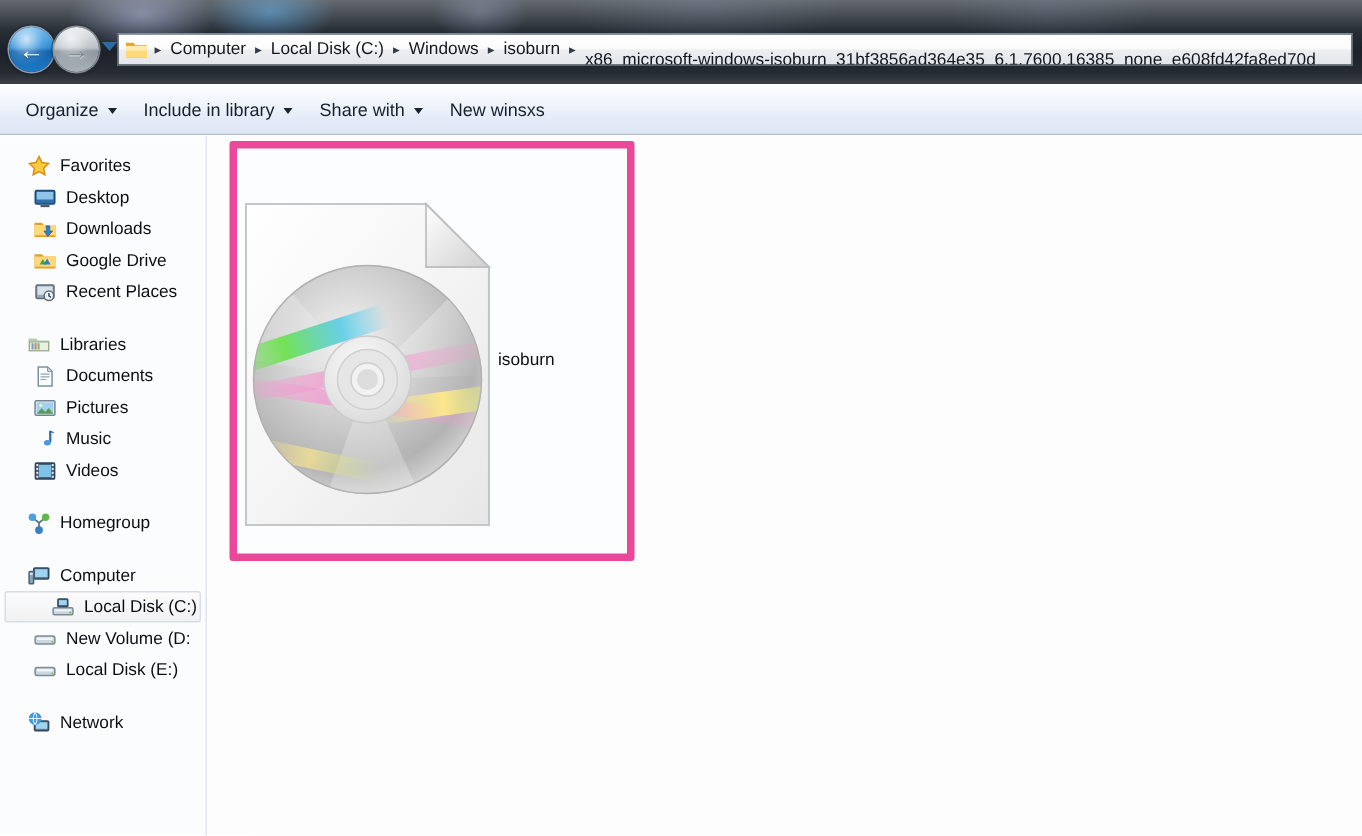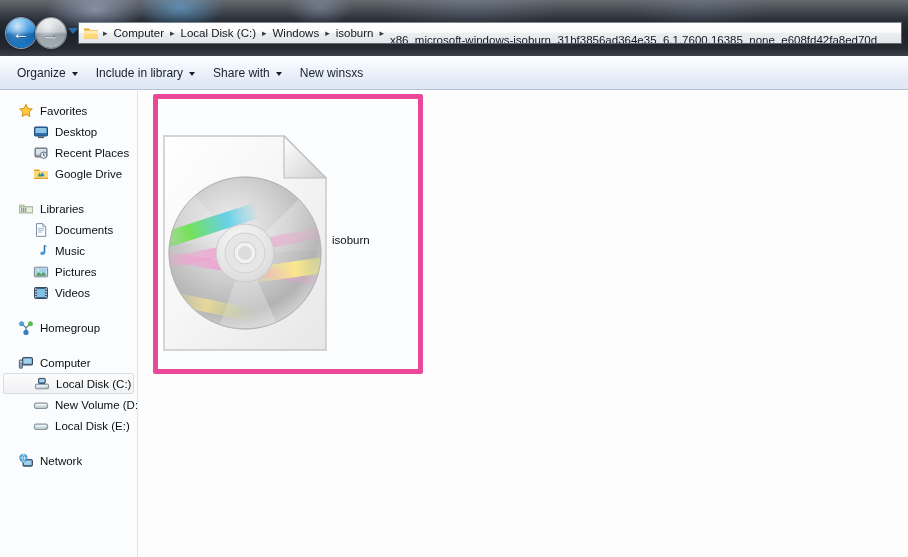--- a/index.html
+++ b/index.html
@@ -133,21 +133,21 @@
     position: relative;
   }
 
   
   .navrow {
     display: flex; align-items: center;
     height: 21px; font-size: 11.5px; color: #0b0f14;
     cursor: default; white-space: nowrap;
     padding-left: 18px;
   }
-  .navrow.child { padding-left: 33px; }
+  .navrow.child { padding-left: 22px; }
   .navrow.selected {
     background: linear-gradient(180deg,#fcfcfd,#f0f1f3);
     border: 1px solid #d9dde3;
     border-radius: 2px;
     margin: 0 3px 0 3px;
     padding-left: 30px;
     height: 21px;
   }
   .navspacer { height: 14px; }
   .navicon {
@@ -243,38 +243,48 @@
               <rect x="1.5" y="3" width="13" height="9" rx="1" fill="#2e6fa8" stroke="#1d4b77"></rect>
               <rect x="2.5" y="4" width="11" height="5" fill="#8fc4e8"></rect>
               <rect x="5" y="12.5" width="6" height="1.6" fill="#4b5b6b"></rect>
             </svg>
         </span>
         <span class="navlabel">Desktop</span>
       </div>
       <div class="navrow child">
         <span class="navicon">
           <svg width="16" height="16" viewBox="0 0 16 16">
+              <path d="M1 3.5h5l1.2 1.5H15v8H1z" fill="#e0a02a"></path>
+              <path d="M1 5h14v6.8H1z" fill="#ffd87a"></path>
+              <path d="M8.6 5.6h2.6v3.4h1.9L9.9 12.6 7.3 9h1.9z" fill="#2a7fd4" stroke="#1a5fa8" stroke-width=".5"></path>
+            </svg>
+        </span>
+        <span class="navlabel">Downloads</span>
+      </div>
+      <div class="navrow child">
+        <span class="navicon">
+          <svg width="16" height="16" viewBox="0 0 16 16">
+              <path d="M1 3.5h5l1.2 1.5H15v8H1z" fill="#e0a02a"></path>
+              <path d="M1 5h14v6.8H1z" fill="#ffd87a"></path>
+              <path d="M6.6 6.6l2.2 3.8H4.4z" fill="#3aa84a"></path>
+              <path d="M9.4 6.3l2.3 4H7.1z" fill="#2f7fd0"></path>
+            </svg>
+        </span>
+        <span class="navlabel">Google Drive</span>
+      </div>
+      <div class="navrow child">
+        <span class="navicon">
+          <svg width="16" height="16" viewBox="0 0 16 16">
               <rect x="2" y="3" width="12" height="9" rx="1" fill="#9aa7b3" stroke="#5f6d79"></rect>
               <rect x="3" y="4" width="10" height="5.5" fill="#d8e2ea"></rect>
               <circle cx="10.6" cy="10.2" r="3.2" fill="#eef3f7" stroke="#5f6d79"></circle>
               <path d="M10.6 8.3v2l1.4.9" stroke="#3d4a56" stroke-width="1" fill="none"></path>
             </svg>
         </span>
         <span class="navlabel">Recent Places</span>
-      </div>
-      <div class="navrow child">
-        <span class="navicon">
-          <svg width="16" height="16" viewBox="0 0 16 16">
-              <path d="M1 3.5h5l1.2 1.5H15v8H1z" fill="#e0a02a"></path>
-              <path d="M1 5h14v6.8H1z" fill="#ffd87a"></path>
-              <path d="M6.6 6.6l2.2 3.8H4.4z" fill="#3aa84a"></path>
-              <path d="M9.4 6.3l2.3 4H7.1z" fill="#2f7fd0"></path>
-            </svg>
-        </span>
-        <span class="navlabel">Google Drive</span>
       </div>
 
       <div class="navspacer"></div>
 
       <div class="navrow">
         <span class="navicon">
           <svg width="16" height="16" viewBox="0 0 16 16">
               <path d="M1 3.6h5.2l1 1.4H15v7.4H1z" fill="#b9cbb0"></path>
               <rect x="1.6" y="6" width="12.8" height="5.8" fill="#e8f0e2" stroke="#8fa586" stroke-width=".6"></rect>
               <rect x="3" y="6.8" width="1.4" height="4.2" fill="#7fa0c6"></rect>
@@ -292,37 +302,37 @@
               <g stroke="#8fa6bb" stroke-width=".8">
                 <path d="M5 6.4h6M5 8.2h6M5 10h4"></path>
               </g>
             </svg>
         </span>
         <span class="navlabel">Documents</span>
       </div>
       <div class="navrow child">
         <span class="navicon">
           <svg width="16" height="16" viewBox="0 0 16 16">
-              <path d="M11.5 2.2v7.6" stroke="#2b6ca8" stroke-width="1.5" fill="none"></path>
-              <path d="M11.5 2.2c1.6.3 2.6.9 2.6 1.9-.9-.7-1.7-.9-2.6-1z" fill="#2b6ca8"></path>
-              <ellipse cx="9.6" cy="10.2" rx="2.3" ry="1.8" fill="#4a9ad8"></ellipse>
-            </svg>
-        </span>
-        <span class="navlabel">Music</span>
-      </div>
-      <div class="navrow child">
-        <span class="navicon">
-          <svg width="16" height="16" viewBox="0 0 16 16">
               <rect x="1.4" y="3.2" width="13.2" height="9.6" rx=".8" fill="#eef3f8" stroke="#6f8296"></rect>
               <rect x="2.4" y="4.2" width="11.2" height="7.6" fill="#9fd0ee"></rect>
               <circle cx="5.2" cy="6.3" r="1.1" fill="#fff2a8"></circle>
               <path d="M2.4 11.8l3.4-3.6 2.4 2.4 2.2-2.6 3.2 3.8z" fill="#5a9c52"></path>
             </svg>
         </span>
         <span class="navlabel">Pictures</span>
+      </div>
+      <div class="navrow child">
+        <span class="navicon">
+          <svg width="16" height="16" viewBox="0 0 16 16">
+              <path d="M11.5 2.2v7.6" stroke="#2b6ca8" stroke-width="1.5" fill="none"></path>
+              <path d="M11.5 2.2c1.6.3 2.6.9 2.6 1.9-.9-.7-1.7-.9-2.6-1z" fill="#2b6ca8"></path>
+              <ellipse cx="9.6" cy="10.2" rx="2.3" ry="1.8" fill="#4a9ad8"></ellipse>
+            </svg>
+        </span>
+        <span class="navlabel">Music</span>
       </div>
       <div class="navrow child">
         <span class="navicon">
           <svg width="16" height="16" viewBox="0 0 16 16">
               <rect x="1.6" y="2.6" width="12.8" height="10.8" rx=".8" fill="#46627e" stroke="#2b4057"></rect>
               <rect x="4" y="4" width="8" height="8" fill="#7fc2e8"></rect>
               <g fill="#e8eef4">
                 <rect x="2.2" y="3.4" width="1.3" height="1.3"></rect>
                 <rect x="2.2" y="6" width="1.3" height="1.3"></rect>
                 <rect x="2.2" y="8.6" width="1.3" height="1.3"></rect>

